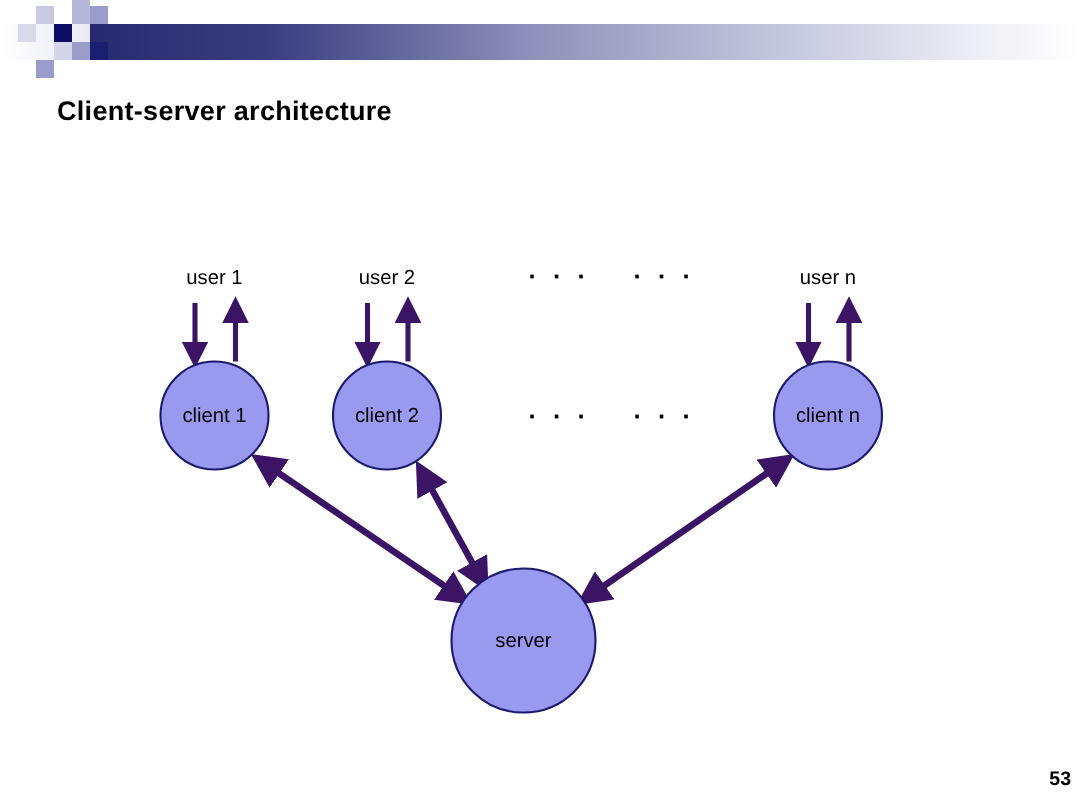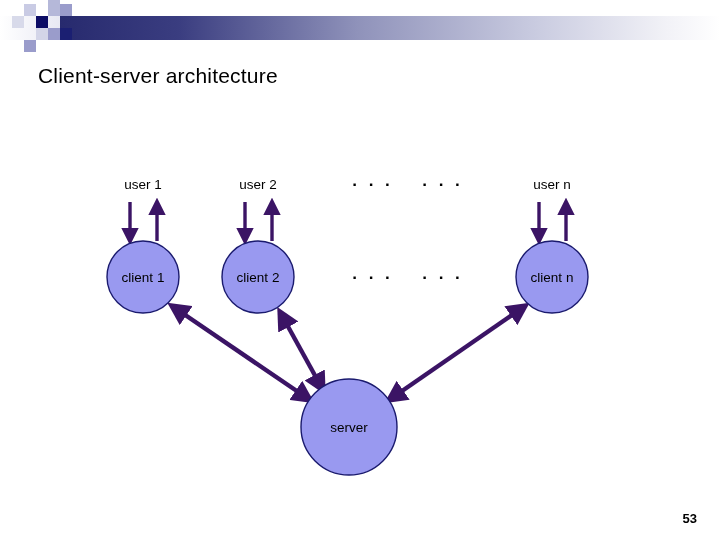--- a/index.html
+++ b/index.html
@@ -25,24 +25,25 @@
   }
   #header-band svg {
     display: block;
   }
 
   
   #slide-title {
     position: absolute;
     left: 38px;
     top: 64px;
-    font-size: 21px;
+    font-size: 18px;
     color: #000000;
     letter-spacing: 0.2px;
     white-space: nowrap;
+    font-weight: bold;
   }
 
   
   #diagram {
     position: absolute;
     left: 0;
     top: 0;
     width: 668px;
     height: 540px;
   }
@@ -68,21 +69,21 @@
     font-size: 17px;
     font-weight: bold;
     fill: #000000;
     text-anchor: middle;
     letter-spacing: 3px;
   }
 
   
   #page-number {
     position: absolute;
-    right: 23px;
+    right: 6px;
     bottom: 14px;
     font-size: 13px;
     font-weight: bold;
     color: #000000;
     margin-top: 32px;
   }
 </style>
 </head>
 <body>
 

